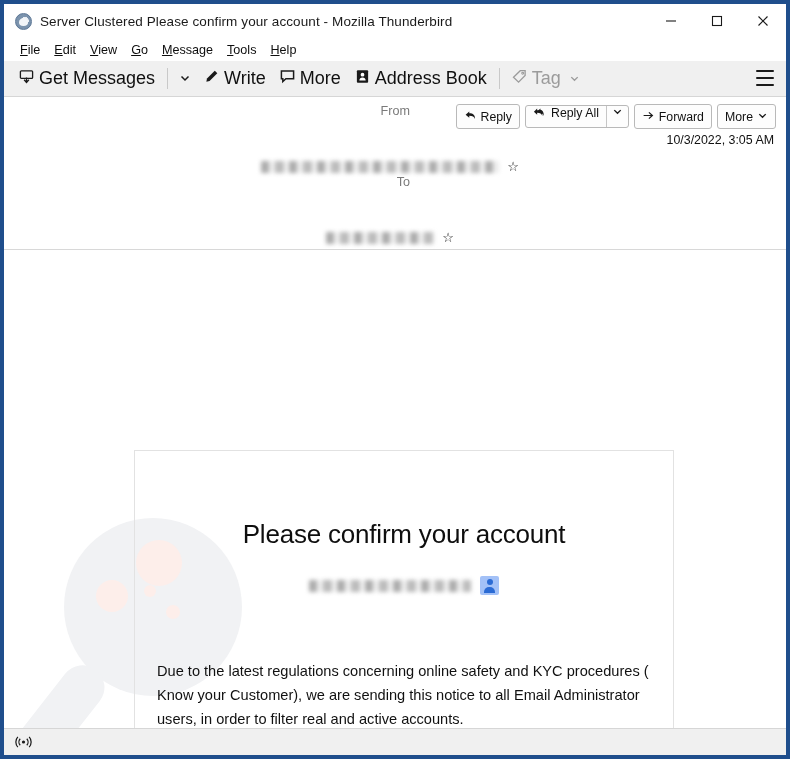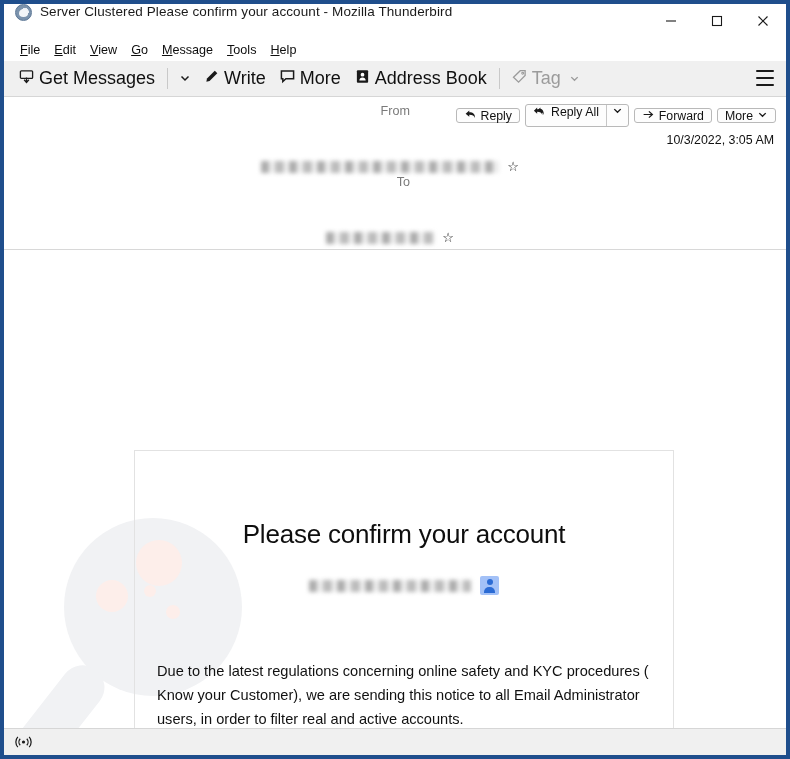--- a/index.html
+++ b/index.html
@@ -25,21 +25,21 @@
     display: flex;
     flex-direction: column;
     overflow: hidden;
   }
 
   
   .titlebar {
     height: 34px;
     background: #ffffff;
     display: flex;
-    align-items: flex-start;
+    align-items: center;
     flex: 0 0 34px;
     position: relative;
   }
   .tb-logo {
     width: 17px; height: 17px;
     margin-left: 11px; margin-right: 8px;
     border-radius: 50%;
     background: radial-gradient(circle at 60% 45%, #e9eef4 0 30%, #7b93ad 31% 100%);
     border: 1px solid #5b7695;
     position: relative;
@@ -194,21 +194,21 @@
   .rbtn {
     border: 1px solid #b9b9b9;
     background: #fdfdfd;
     border-radius: 3px;
     font-size: 12.3px;
     color: #111;
     padding: 3px 7px;
     display: flex;
     align-items: center;
     gap: 4px;
-    height: 15px;
+    height: 25px;
     white-space: nowrap;
   }
   .rbtn-split {
     border: 1px solid #b9b9b9;
     border-radius: 3px;
     background: #fdfdfd;
     display: flex;
     height: 23px;
     align-items: stretch;
   }

